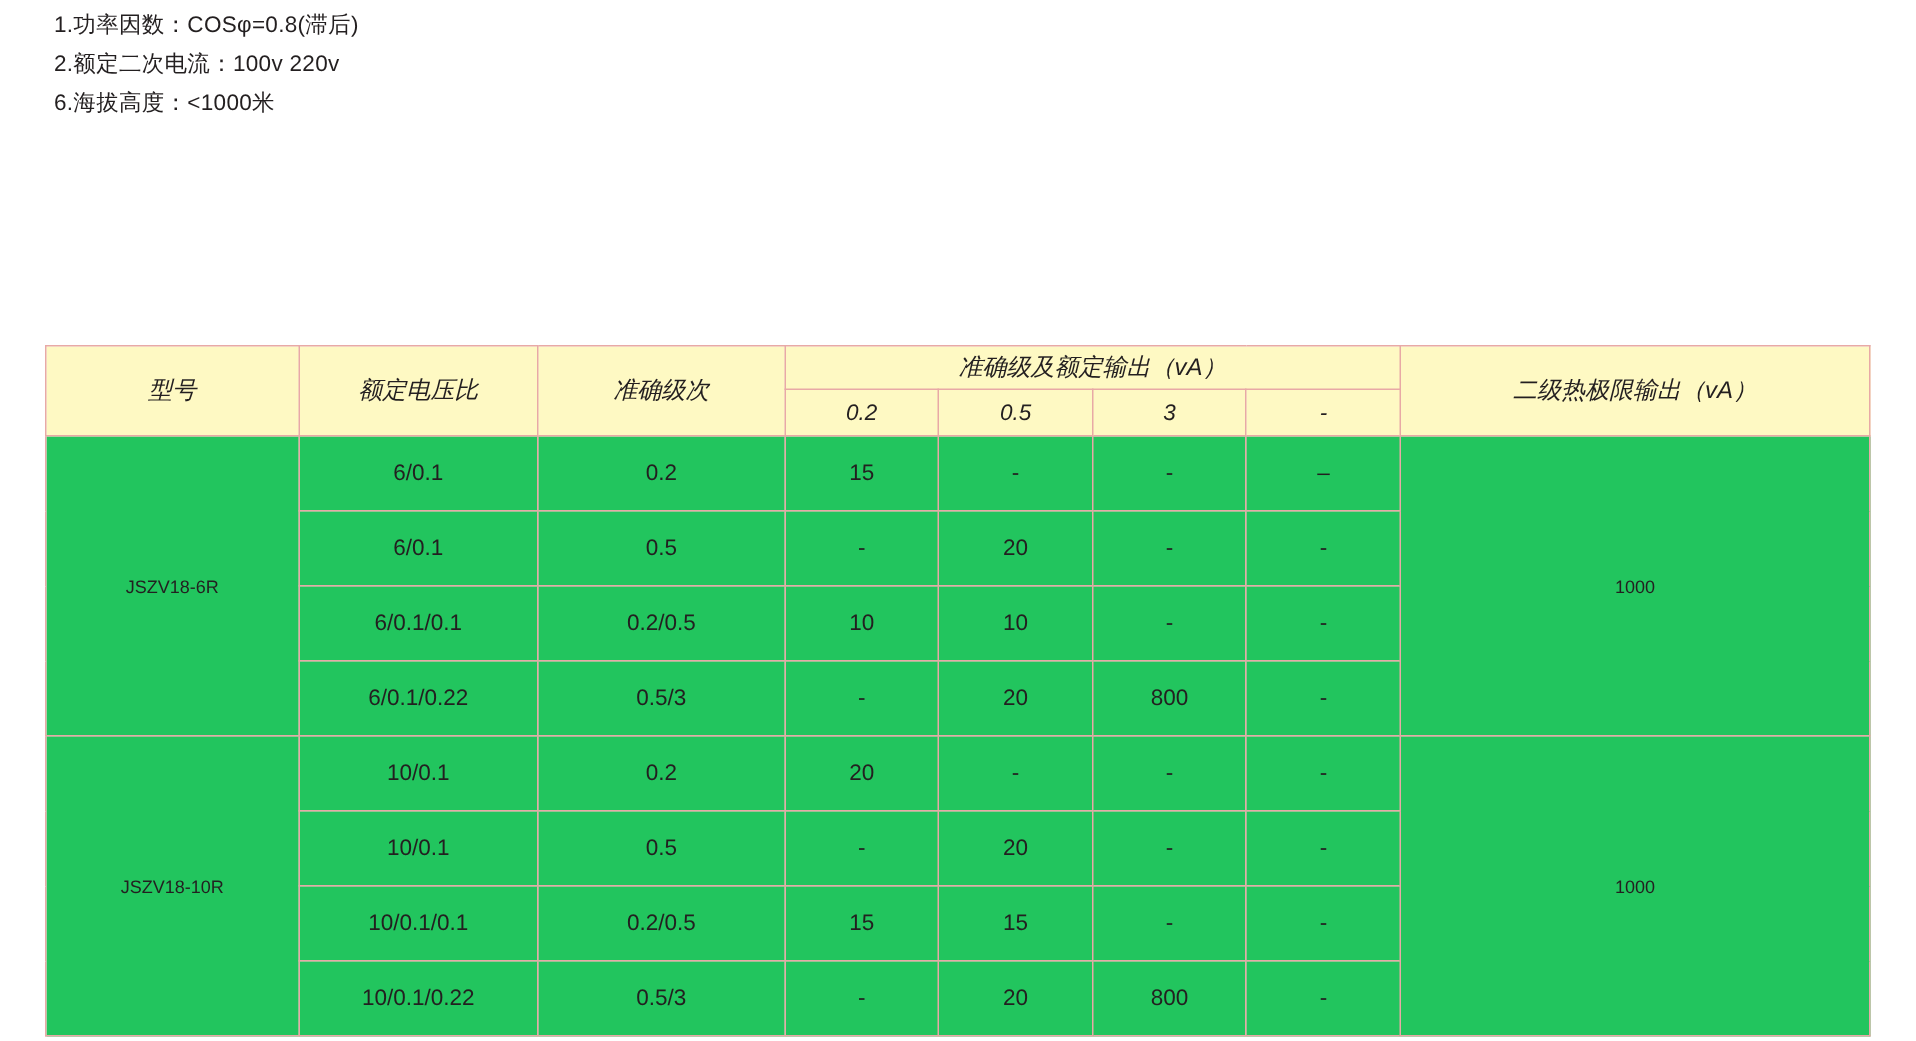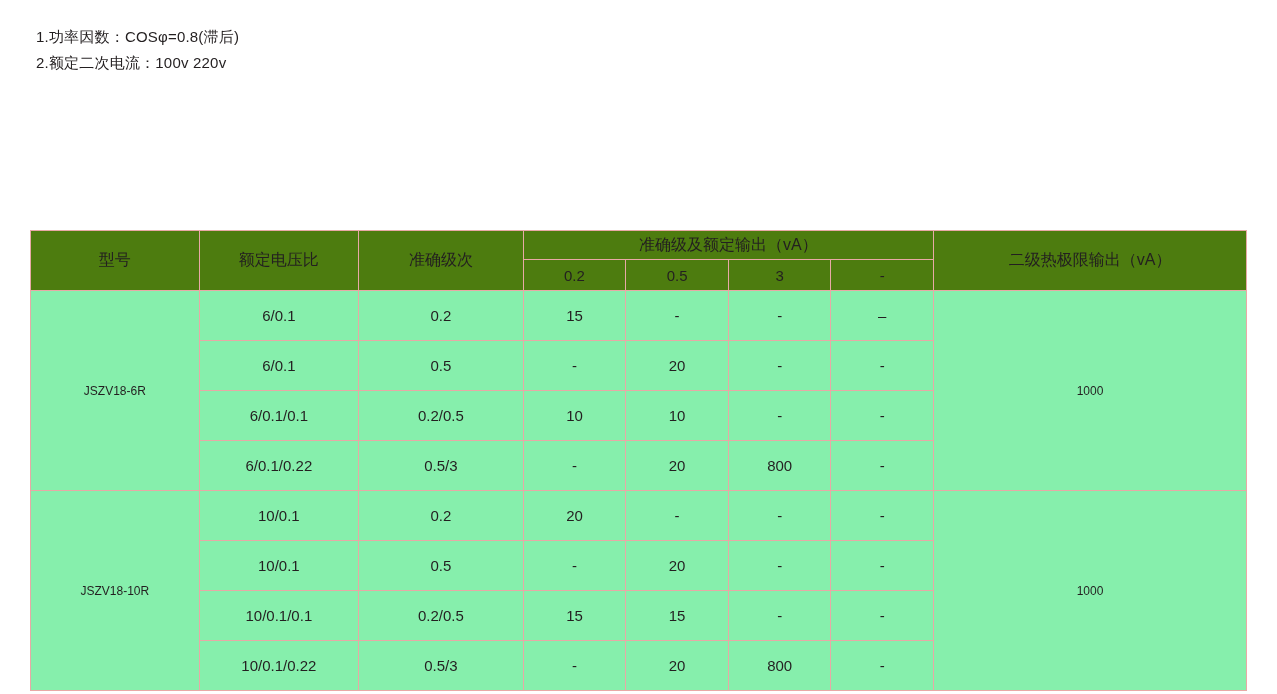--- a/index.html
+++ b/index.html
@@ -11,21 +11,21 @@
     width: 1277px;
     height: 694px;
     font-family: "Liberation Sans", "DejaVu Sans", sans-serif;
     color: #231f20;
     position: relative;
     overflow: hidden;
   }
   .spec-list {
     position: absolute;
     left: 36px;
-    top: 24px;
+    top: 4px;
     width: 1100px;
   }
   .spec-item {
     font-size: 15px;
     line-height: 26px;
     color: #231f20;
     white-space: nowrap;
     letter-spacing: 0.2px;
   }
   .table-wrap {
@@ -40,53 +40,55 @@
     table-layout: fixed;
   }
   table.spec-table td, table.spec-table th {
     border: 1px solid #e8a9a6;
     text-align: center;
     vertical-align: middle;
     font-weight: normal;
     color: #231f20;
   }
   thead th {
-    background: #4d7c0f;
+    background: #fef9c3;
     color: #ffffff;
     font-size: 16px;
     height: 28px;
     border-color: #f5bdb9;
+    font-style: italic;
   }
   thead th.group-head {
     height: 26px;
   }
   thead th.sub-head {
     font-size: 15px;
     height: 28px;
   }
   tbody td {
     font-size: 15px;
     height: 47px;
-    background: #86efac;
+    background: #22c55e;
   }
   td.model-cell {
     font-size: 12px;
   }
   .col-model { width: 166px; }
   .col-ratio { width: 157px; }
   .col-class { width: 162px; }
   .col-out   { width: 101px; }
   .col-limit { width: 308px; }
 </style>
 </head>
 <body>
 
 <div class="spec-list">
   <div class="spec-item">1.功率因数：COSφ=0.8(滞后)</div>
   <div class="spec-item">2.额定二次电流：100v 220v</div>
+  <div class="spec-item">6.海拔高度：&lt;1000米</div>
 </div>
 
 <div class="table-wrap">
   <table class="spec-table">
     <colgroup>
       <col class="col-model">
       <col class="col-ratio">
       <col class="col-class">
       <col class="col-out">
       <col class="col-out">

